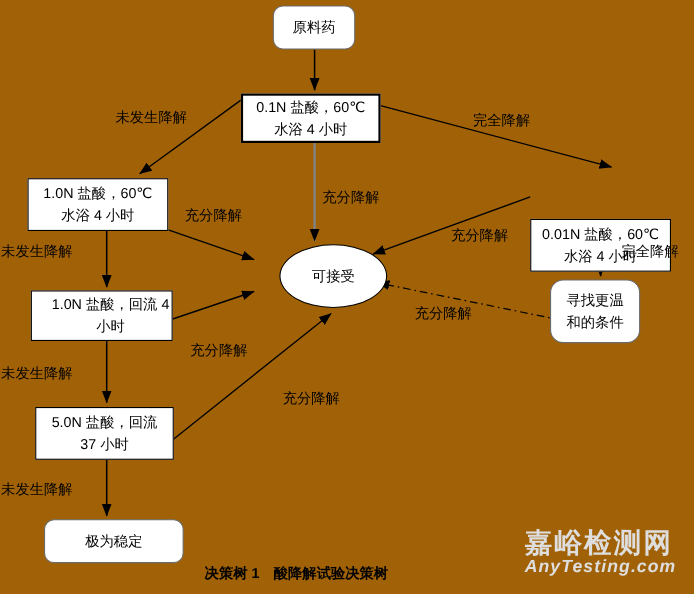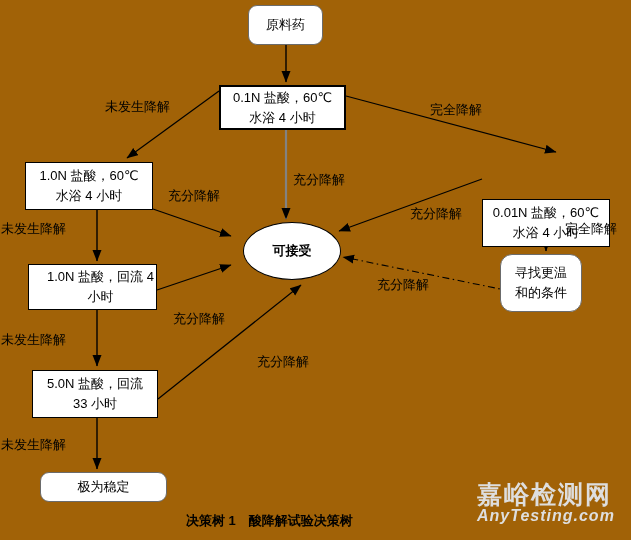--- a/index.html
+++ b/index.html
@@ -26,24 +26,24 @@
   }
   .watermark{position:absolute;left:477px;top:481px;color:#dedede;text-align:left;user-select:none;}
   .watermark .wm1{font-size:25px;font-weight:bold;letter-spacing:2px;line-height:26px;}
   .watermark .wm2{font-size:16px;font-weight:bold;font-style:italic;line-height:18px;letter-spacing:1px;}
   
   .n-api{left:248px;top:5px;width:75px;height:40px;}
   .n-hcl01{left:219px;top:85px;width:127px;height:45px;border-width:2px;}
   .n-hcl10bath{left:25px;top:162px;width:128px;height:48px;}
   .n-hcl10reflux{left:28px;top:264px;width:129px;height:46px;padding-left:16px;}
   .n-hcl50{left:32px;top:370px;width:126px;height:48px;}
-  .n-stable{left:40px;top:472px;width:127px;height:30px;}
+  .n-stable{left:40px;top:472px;width:127px;height:40px;}
   .n-hcl001{left:482px;top:155px;width:128px;height:48px;margin-top:44px;}
   .n-milder{left:500px;top:254px;width:82px;height:58px;border-radius:12px;}
-  .n-accept{left:243px;top:222px;width:98px;height:58px;font-weight:bold;}
+  .n-accept{left:254px;top:222px;width:98px;height:58px;}
   
   .l-nodeg1{left:105px;top:99px;}
   .l-fulldeg1{left:430px;top:102px;}
   .l-suffc{left:293px;top:172px;}
   .l-suffl1{left:168px;top:188px;}
   .l-nodeg2{left:1px;top:221px;}
   .l-suffr1{left:410px;top:206px;}
   .l-fulldeg2{left:565px;top:221px;}
   .l-suffl2{left:173px;top:311px;}
   .l-nodeg3{left:1px;top:332px;}
@@ -78,21 +78,21 @@
   </svg>
 
   <div class="node rounded n-api">原料药</div>
   <div class="node rect n-hcl01">0.1N 盐酸，60℃
 水浴 4 小时</div>
   <div class="node rect n-hcl10bath">1.0N 盐酸，60℃
 水浴 4 小时</div>
   <div class="node rect n-hcl10reflux">1.0N 盐酸，回流 4
 小时</div>
   <div class="node rect n-hcl50">5.0N 盐酸，回流
-33 小时</div>
+37 小时</div>
   <div class="node rounded n-stable">极为稳定</div>
   <div class="node rect n-hcl001">0.01N 盐酸，60℃
 水浴 4 小时</div>
   <div class="node rounded n-milder">寻找更温
 和的条件</div>
   <div class="node ellipse n-accept">可接受</div>
 
   <div class="edge-label l-nodeg1">未发生降解</div>
   <div class="edge-label l-fulldeg1">完全降解</div>
   <div class="edge-label l-suffc">充分降解</div>

